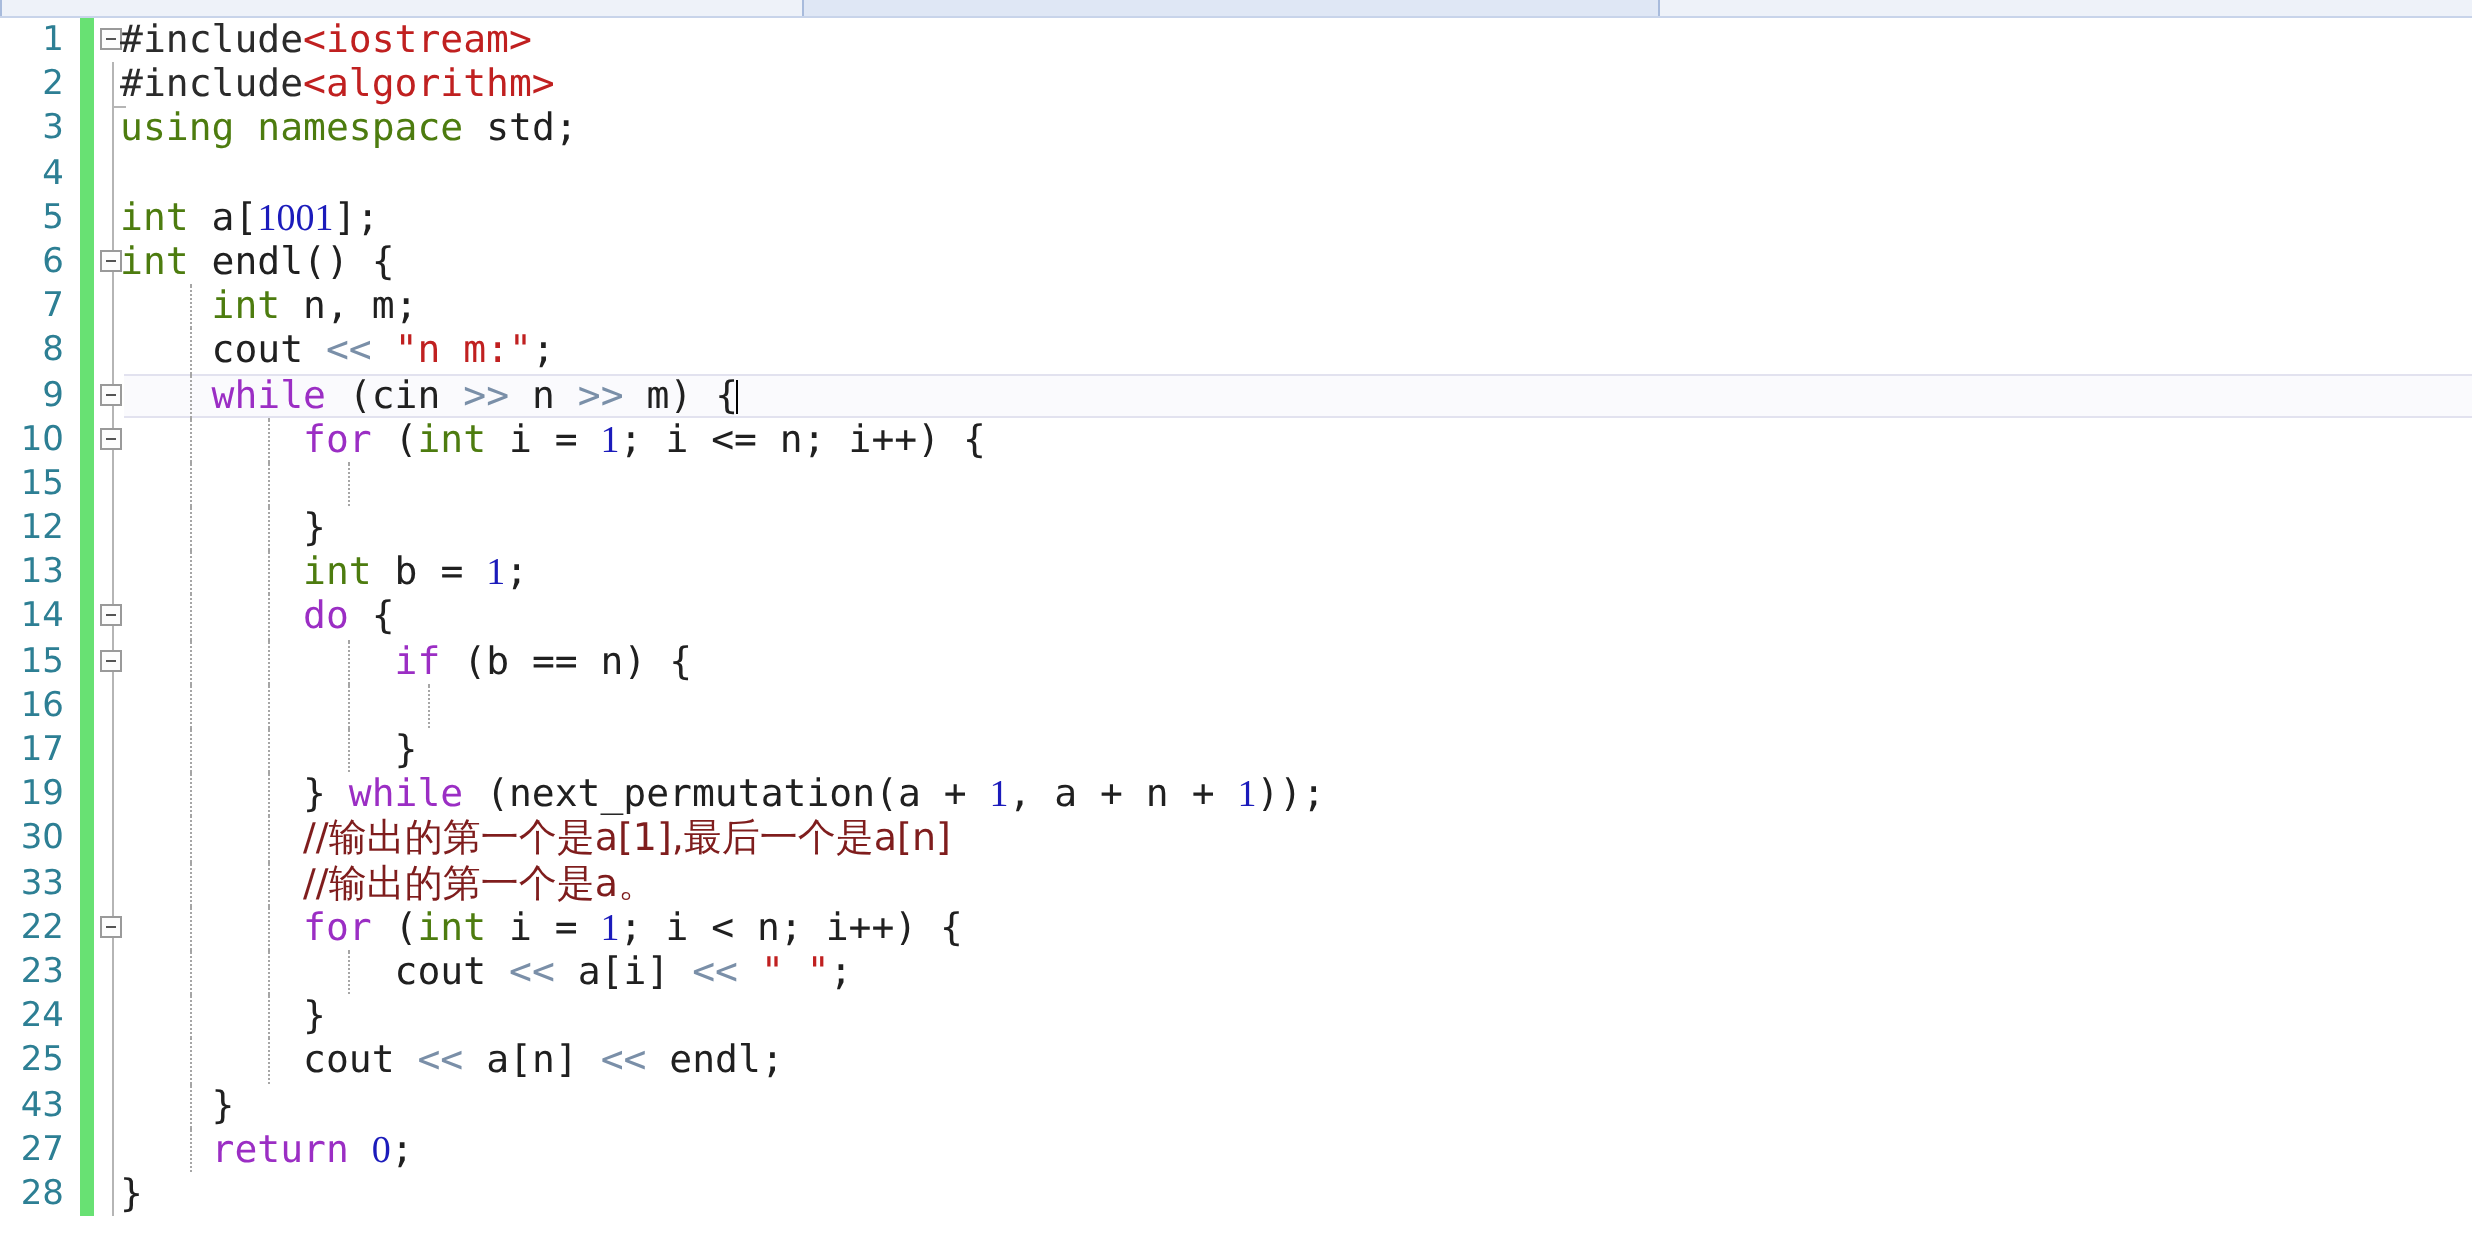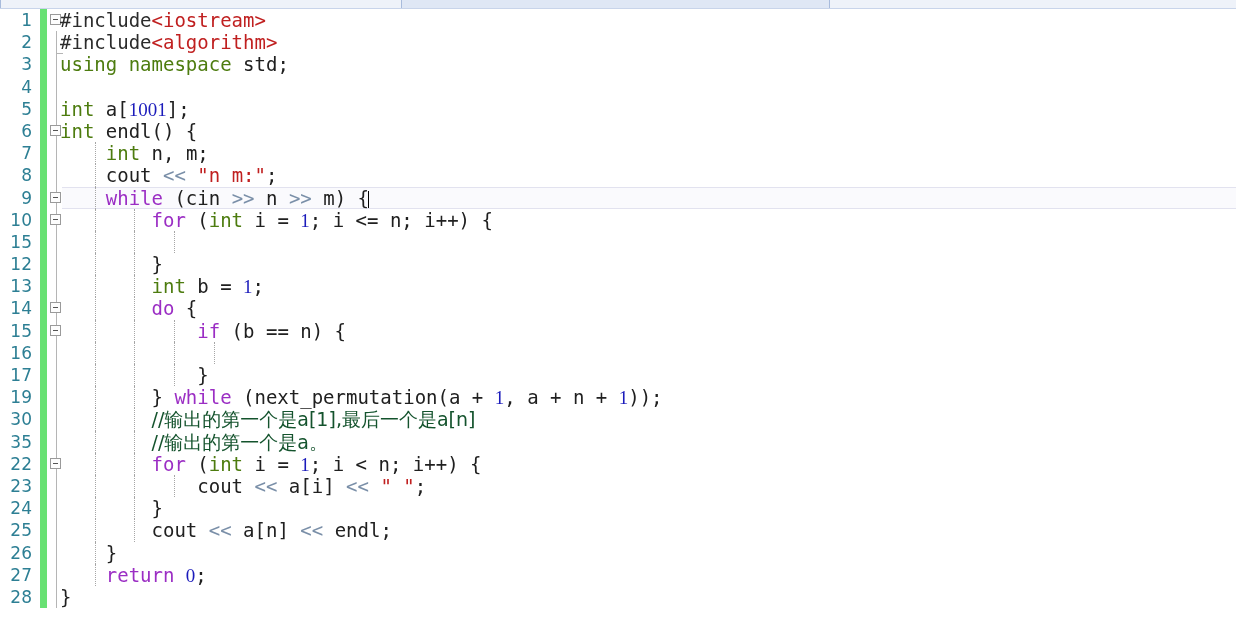--- a/index.html
+++ b/index.html
@@ -51,21 +51,21 @@
 
   
   .kw   {color:#4d7c0f;}            
   .kw2  {color:#9b2ec4;}            
   .pre  {color:#2b2b2b;}            
   .hdr  {color:#c02020;}            
   .str  {color:#c02020;}
   .op   {color:#7a8fa8;}            
   .num  {color:#1b1bbb;font-family:Liberation Serif, serif;}
   .id   {color:#202020;}
-  .cmt  {color:#14532d;}
+  .cmt  {color:#7f1d1d;}
   .cn   {font-family:"DejaVu Sans","Liberation Sans",sans-serif;}
 
   .watermark{position:absolute;right:14px;bottom:6px;color:#d2d2d2;font-size:17px;
      font-family:"DejaVu Sans","Liberation Sans",sans-serif;letter-spacing:.4px;}
 </style>
 </head>
 <body>
 
 <div id="app">
 
@@ -88,23 +88,23 @@
       <div class="row"><div class="gutter">10</div><div class="changebar"></div><div class="foldline"></div><div class="foldbox"></div><div class="code"><div class="indent" style="left: 34.72px;"></div><div class="indent" style="left: 74.4px;"></div><span>        <span class="kw2">for</span> (<span class="kw">int</span> <span class="id">i</span> = <span class="num">1</span>; <span class="id">i</span> &lt;= <span class="id">n</span>; <span class="id">i</span>++) {</span></div></div>
       <div class="row"><div class="gutter">15</div><div class="changebar"></div><div class="foldline"></div><div class="code"><div class="indent" style="left: 34.72px;"></div><div class="indent" style="left: 74.4px;"></div><div class="indent" style="left: 114.08px;"></div></div></div>
       <div class="row"><div class="gutter">12</div><div class="changebar"></div><div class="foldline"></div><div class="code"><div class="indent" style="left: 34.72px;"></div><div class="indent" style="left: 74.4px;"></div><span>        }</span></div></div>
       <div class="row"><div class="gutter">13</div><div class="changebar"></div><div class="foldline"></div><div class="code"><div class="indent" style="left: 34.72px;"></div><div class="indent" style="left: 74.4px;"></div><span>        <span class="kw">int</span> <span class="id">b</span> = <span class="num">1</span>;</span></div></div>
       <div class="row"><div class="gutter">14</div><div class="changebar"></div><div class="foldline"></div><div class="foldbox"></div><div class="code"><div class="indent" style="left: 34.72px;"></div><div class="indent" style="left: 74.4px;"></div><span>        <span class="kw2">do</span> {</span></div></div>
       <div class="row"><div class="gutter">15</div><div class="changebar"></div><div class="foldline"></div><div class="foldbox"></div><div class="code"><div class="indent" style="left: 34.72px;"></div><div class="indent" style="left: 74.4px;"></div><div class="indent" style="left: 114.08px;"></div><span>            <span class="kw2">if</span> (<span class="id">b</span> == <span class="id">n</span>) {</span></div></div>
       <div class="row"><div class="gutter">16</div><div class="changebar"></div><div class="foldline"></div><div class="code"><div class="indent" style="left: 34.72px;"></div><div class="indent" style="left: 74.4px;"></div><div class="indent" style="left: 114.08px;"></div><div class="indent" style="left: 153.76px;"></div></div></div>
       <div class="row"><div class="gutter">17</div><div class="changebar"></div><div class="foldline"></div><div class="code"><div class="indent" style="left: 34.72px;"></div><div class="indent" style="left: 74.4px;"></div><div class="indent" style="left: 114.08px;"></div><span>            }</span></div></div>
       <div class="row"><div class="gutter">19</div><div class="changebar"></div><div class="foldline"></div><div class="code"><div class="indent" style="left: 34.72px;"></div><div class="indent" style="left: 74.4px;"></div><span>        } <span class="kw2">while</span> (<span class="id">next_permutation</span>(<span class="id">a</span> + <span class="num">1</span>, <span class="id">a</span> + <span class="id">n</span> + <span class="num">1</span>));</span></div></div>
       <div class="row"><div class="gutter">30</div><div class="changebar"></div><div class="foldline"></div><div class="code"><div class="indent" style="left: 34.72px;"></div><div class="indent" style="left: 74.4px;"></div><span>        <span class="cmt cn">//输出的第一个是a[1],最后一个是a[n]</span></span></div></div>
-      <div class="row"><div class="gutter">35</div><div class="changebar"></div><div class="foldline"></div><div class="code"><div class="indent" style="left: 34.72px;"></div><div class="indent" style="left: 74.4px;"></div><span>        <span class="cmt cn">//输出的第一个是a。</span></span></div></div>
+      <div class="row"><div class="gutter">33</div><div class="changebar"></div><div class="foldline"></div><div class="code"><div class="indent" style="left: 34.72px;"></div><div class="indent" style="left: 74.4px;"></div><span>        <span class="cmt cn">//输出的第一个是a。</span></span></div></div>
       <div class="row"><div class="gutter">22</div><div class="changebar"></div><div class="foldline"></div><div class="foldbox"></div><div class="code"><div class="indent" style="left: 34.72px;"></div><div class="indent" style="left: 74.4px;"></div><span>        <span class="kw2">for</span> (<span class="kw">int</span> <span class="id">i</span> = <span class="num">1</span>; <span class="id">i</span> &lt; <span class="id">n</span>; <span class="id">i</span>++) {</span></div></div>
       <div class="row"><div class="gutter">23</div><div class="changebar"></div><div class="foldline"></div><div class="code"><div class="indent" style="left: 34.72px;"></div><div class="indent" style="left: 74.4px;"></div><div class="indent" style="left: 114.08px;"></div><span>            <span class="id">cout</span> <span class="op">&lt;&lt;</span> <span class="id">a</span>[<span class="id">i</span>] <span class="op">&lt;&lt;</span> <span class="str">" "</span>;</span></div></div>
       <div class="row"><div class="gutter">24</div><div class="changebar"></div><div class="foldline"></div><div class="code"><div class="indent" style="left: 34.72px;"></div><div class="indent" style="left: 74.4px;"></div><span>        }</span></div></div>
       <div class="row"><div class="gutter">25</div><div class="changebar"></div><div class="foldline"></div><div class="code"><div class="indent" style="left: 34.72px;"></div><div class="indent" style="left: 74.4px;"></div><span>        <span class="id">cout</span> <span class="op">&lt;&lt;</span> <span class="id">a</span>[<span class="id">n</span>] <span class="op">&lt;&lt;</span> <span class="id">endl</span>;</span></div></div>
-      <div class="row"><div class="gutter">26</div><div class="changebar"></div><div class="foldline"></div><div class="code"><div class="indent" style="left: 34.72px;"></div><span>    }</span></div></div>
+      <div class="row"><div class="gutter">43</div><div class="changebar"></div><div class="foldline"></div><div class="code"><div class="indent" style="left: 34.72px;"></div><span>    }</span></div></div>
       <div class="row"><div class="gutter">27</div><div class="changebar"></div><div class="foldline"></div><div class="code"><div class="indent" style="left: 34.72px;"></div><span>    <span class="kw2">return</span> <span class="num">0</span>;</span></div></div>
       <div class="row"><div class="gutter">28</div><div class="changebar"></div><div class="foldline"></div><div class="code"><span>}</span></div></div>
     </div>
 
 </div>
 
 </body></html>

